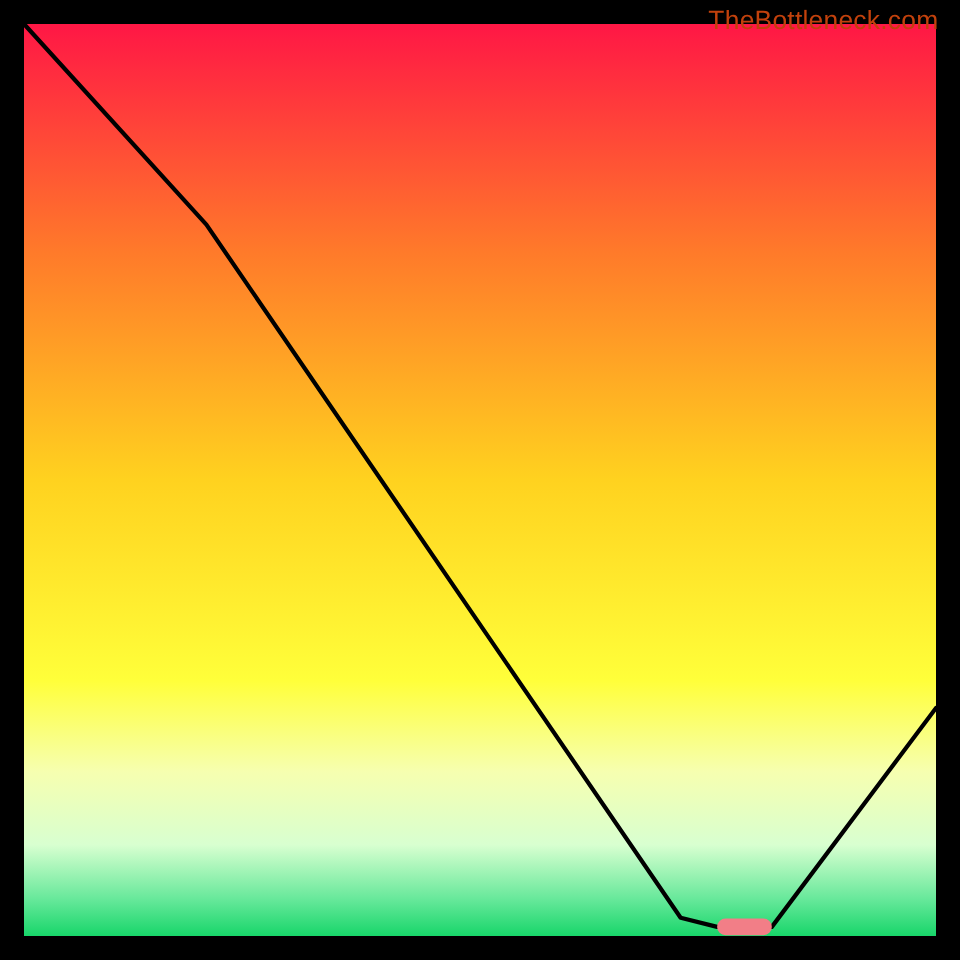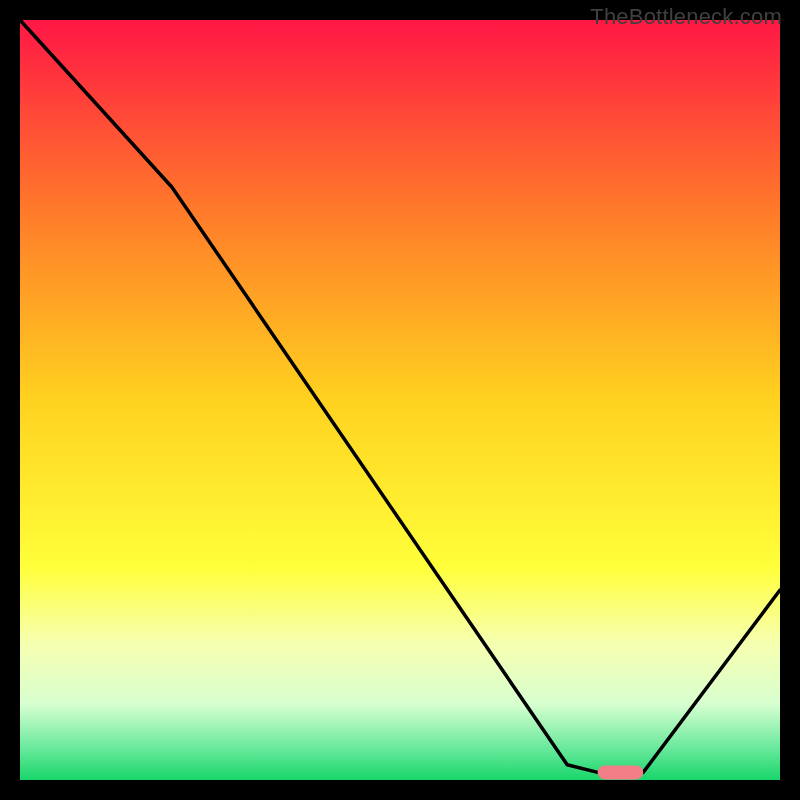--- a/index.html
+++ b/index.html
@@ -14,21 +14,21 @@
   .frame {
     width: 800px;
     height: 800px;
     position: relative;
   }
   .watermark {
     position: absolute;
     top: 4px;
     right: 18px;
     font-size: 22px;
-    color: #404040;
+    color: #c2410c;
     font-weight: 500;
     letter-spacing: 0.2px;
     z-index: 10;
   }
   svg {
     display: block;
   }
 </style>
 </head>
 <body>

